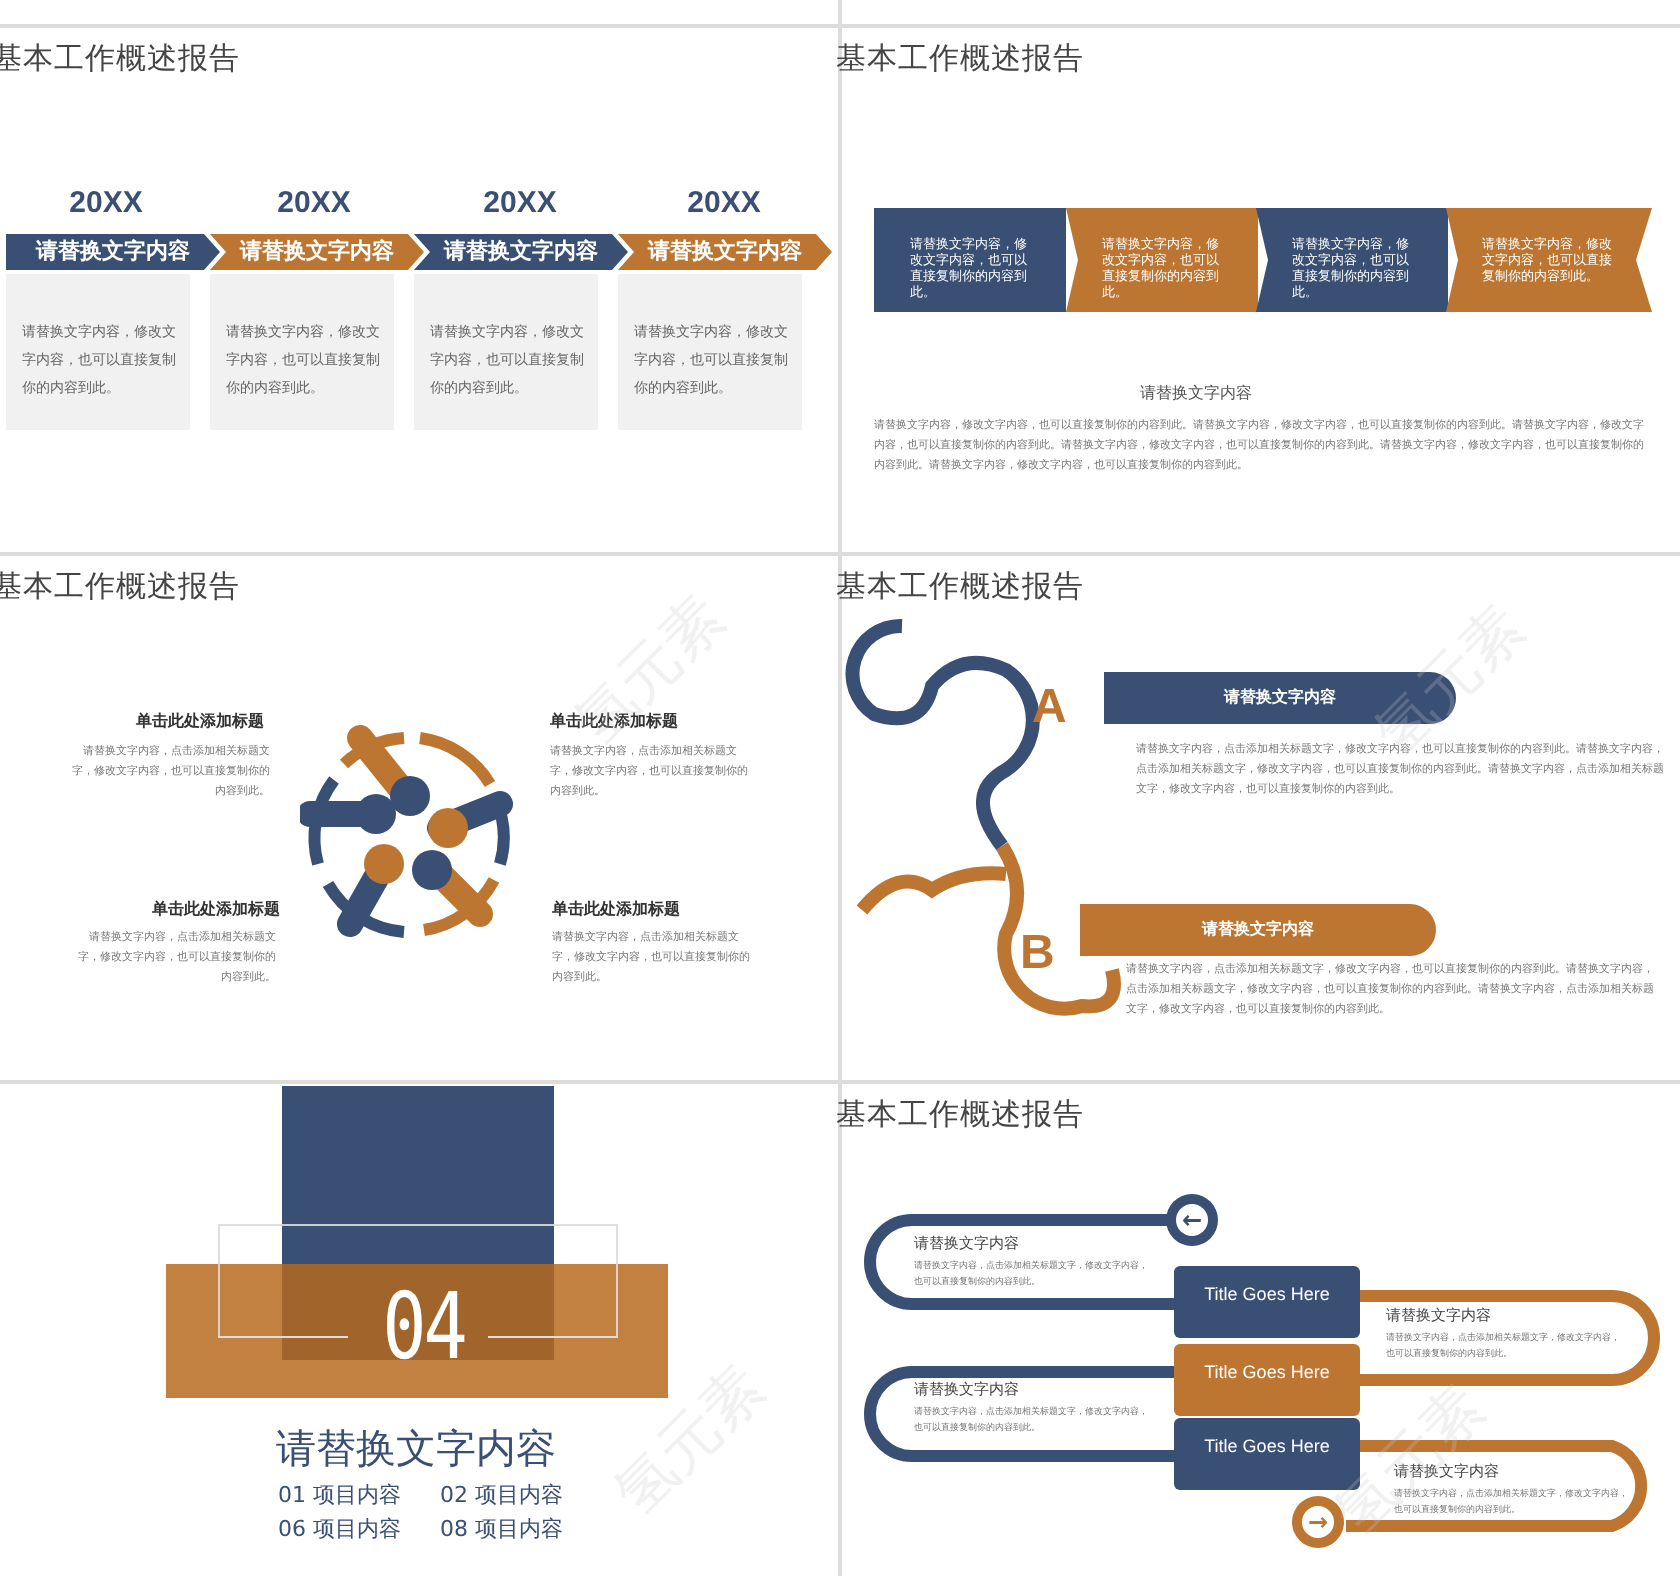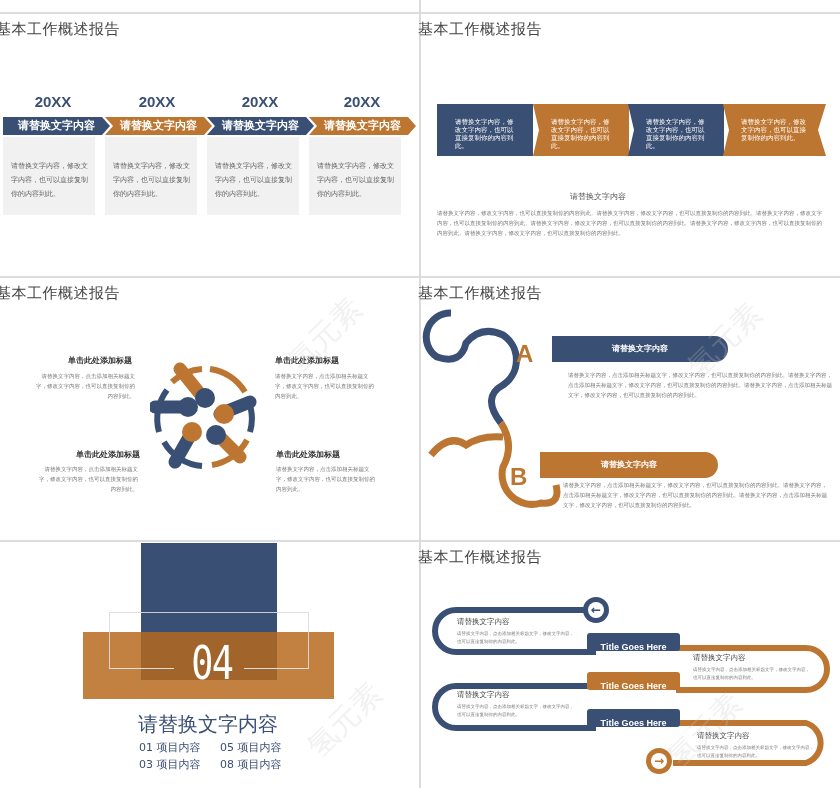--- a/index.html
+++ b/index.html
@@ -32,21 +32,21 @@
   
   .pill { position: absolute; height: 26px; border-radius: 0 14px 14px 0; color: #fff; font-size: 8px; font-weight: bold; line-height: 26px; text-align: center; }
   .s4p { position: absolute; font-size: 5.5px; line-height: 10px; color: #777; width: 265px; }
   .letter { position: absolute; font-size: 24px; font-weight: bold; color: #bd7631; font-family: "Liberation Sans", sans-serif; }
 
   
   .s5title { position: absolute; left: 138px; top: 711px; font-size: 20px; color: #3a4f74; }
   .s5item { position: absolute; font-size: 11px; color: #3a4f74; }
 
   
-  .tgh { position: absolute; left: 587px; width: 93px; height: 18px; border-radius: 3px; color: #fff; font-size: 9px; font-weight: bold; line-height: 28px; text-align: center; font-family: "Liberation Sans", sans-serif; }
+  .tgh { position: absolute; left: 587px; width: 93px; height: 36px; border-radius: 3px; color: #fff; font-size: 9px; font-weight: normal; line-height: 28px; text-align: center; font-family: "Liberation Sans", sans-serif; }
   .s6h { position: absolute; font-size: 7.5px; color: #444; }
   .s6p { position: absolute; font-size: 4.5px; line-height: 8px; color: #777; width: 120px; }
 </style>
 </head>
 <body>
 
 <div class="grid">
   <div class="hline" style="top:12px"></div>
   <div class="hline" style="top:276px"></div>
   <div class="hline" style="top:540px"></div>
@@ -140,22 +140,22 @@
 <div class="slide" style="left:0;top:542px;width:419px;height:246px"></div>
 <div style="position:absolute;left:141px;top:543px;width:136px;height:137px;background:#3a4f74"></div>
 <div style="position:absolute;left:83px;top:632px;width:251px;height:67px;background:rgba(189,118,49,0.92)"></div>
 <div style="position:absolute;left:141px;top:632px;width:136px;height:48px;background:rgba(140,82,30,0.45)"></div>
 <div style="position:absolute;left:109px;top:612px;width:200px;height:57px;border:1px solid rgba(220,220,220,0.9);border-bottom:none"></div>
 <div style="position:absolute;left:109px;top:668px;width:65px;height:1px;background:#ddd"></div>
 <div style="position:absolute;left:244px;top:668px;width:65px;height:1px;background:#ddd"></div>
 <div style="position:absolute;left:186px;top:636px;font-size:46px;color:#fff;font-family:'DejaVu Sans Mono',monospace;font-weight:200;letter-spacing:-2px;transform:scaleX(0.8)">04</div>
 <div class="s5title">请替换文字内容</div>
 <div class="s5item" style="left:139px;top:740px">01 项目内容</div>
-<div class="s5item" style="left:220px;top:740px">05 项目内容</div>
-<div class="s5item" style="left:139px;top:757px">03 项目内容</div>
+<div class="s5item" style="left:220px;top:740px">02 项目内容</div>
+<div class="s5item" style="left:139px;top:757px">06 项目内容</div>
 <div class="s5item" style="left:220px;top:757px">08 项目内容</div>
 <div class="wm" style="left:300px;top:700px">氢元素</div>
 
 <div class="slide" style="left:421px;top:542px;width:419px;height:246px"></div>
 <div class="slide-title" style="left:418px;top:548px">基本工作概述报告</div>
 
 <svg style="position:absolute;left:421px;top:590px" width="419" height="198" viewBox="0 0 419 198">
   <g fill="none" stroke-width="6">
     <path d="M175 20 L35 20 A21 21 0 0 0 35 62 L175 62" stroke="#3a4f74"></path>
     <path d="M175 96 L35 96 A21 21 0 0 0 35 138 L175 138" stroke="#3a4f74"></path>

